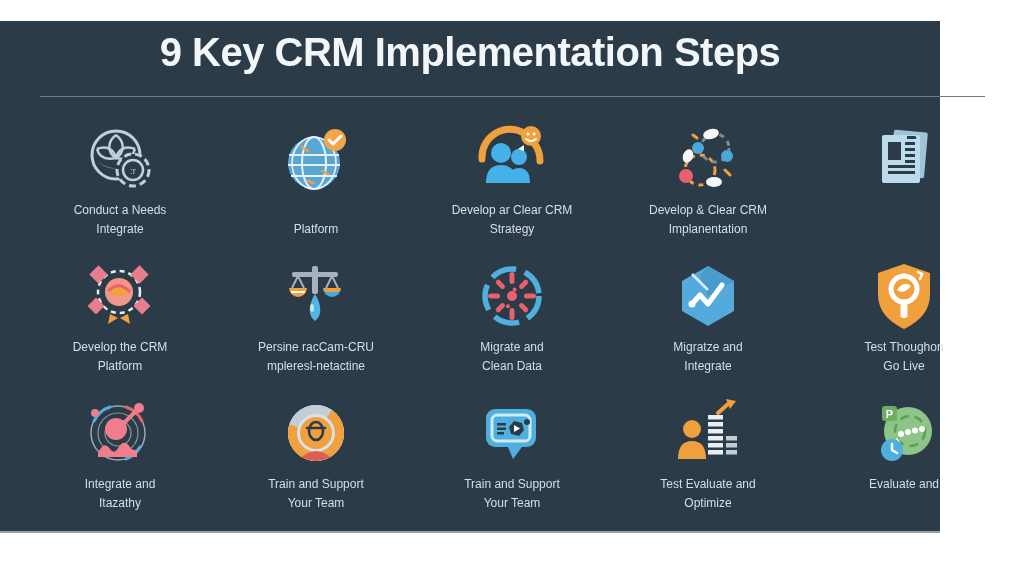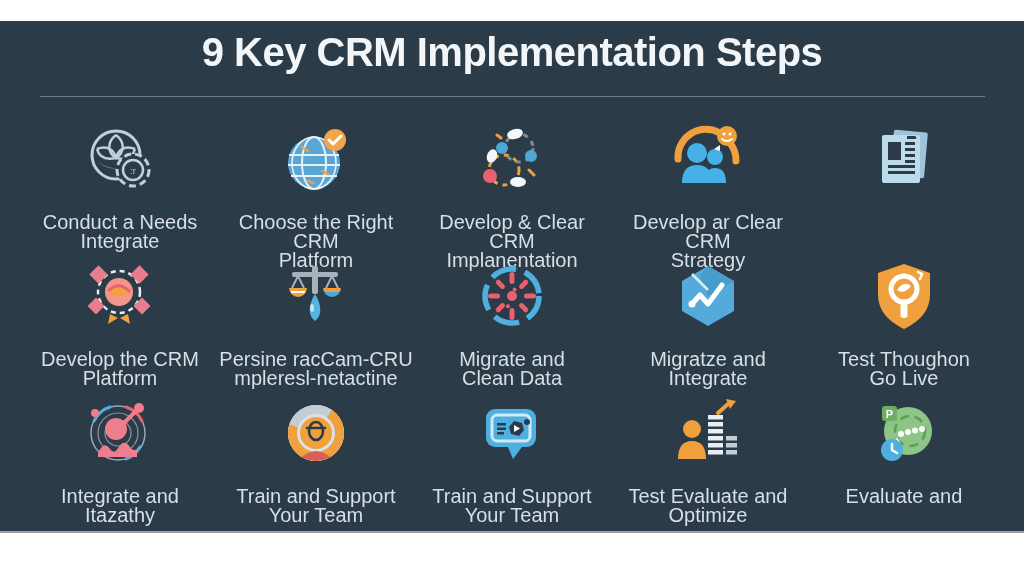--- a/index.html
+++ b/index.html
@@ -4,21 +4,21 @@
 <style>
   * { margin:0; padding:0; box-sizing:border-box; }
   html,body { width:1024px; height:573px; }
   body {
     font-family:"Liberation Sans", sans-serif;
     background:#ffffff;
     position:relative;
     overflow:hidden;
   }
   .panel {
-    position:absolute; left:0; top:21px; width:1024px; height:512px;
+    position:absolute; left:0; top:21px; width:940px; height:512px;
     background:#2c3b48;
     border-bottom:2px solid #97a2ac;
     padding-left:12px;
   }
   .title {
     position:absolute; left:0; top:9px; width:100%;
     text-align:center;
     font-size:40px; font-weight:bold; letter-spacing:-0.5px;
     color:#f3f6f8;
   }
@@ -35,22 +35,22 @@
   .cell {
     display:flex; flex-direction:column; align-items:center;
     text-align:center;
   }
   .icon-box {
     width:80px; height:80px;
     display:flex; align-items:center; justify-content:center;
     flex:0 0 auto;
   }
   .label {
-    margin-top:12px;
-    font-size:20px; line-height:19px;
+    margin-top:0;
+    font-size:12px; line-height:19px;
     color:#d8dfe6;
   }
 </style>
 </head>
 <body>
 
 <div class="panel">
   <div class="title">9 Key CRM Implementation Steps</div>
   <div class="divider"></div>
 
@@ -83,42 +83,22 @@
           <ellipse cx="36" cy="40" rx="22" ry="26" fill="none" stroke="#e7f1f8" stroke-width="1.6"></ellipse>
           <line x1="11" y1="32" x2="61" y2="32" stroke="#e7f1f8" stroke-width="2"></line>
           <line x1="10" y1="42" x2="62" y2="42" stroke="#e7f1f8" stroke-width="2"></line>
           <line x1="13" y1="53" x2="59" y2="53" stroke="#e7f1f8" stroke-width="2"></line>
           <path d="M24 24 l6 4 M44 48 l6 3 M30 58 l5 2" stroke="#f0a03c" stroke-width="2.5" stroke-linecap="round"></path>
           <circle cx="57" cy="17" r="11" fill="#f2a44a"></circle>
           <path d="M51 17 l4 4 l8 -8" fill="none" stroke="#ffffff" stroke-width="3" stroke-linecap="round" stroke-linejoin="round"></path>
         </svg>
       </div>
       <div class="label">
-        <span>Choose the Right CRM</span><br>
+        <br>
         <span>Platform</span>
-      </div>
-    </div>
-
-    <div class="cell">
-      <div class="icon-box">
-        <svg width="76" height="76" viewBox="0 0 76 76">
-          <circle cx="30" cy="47" r="15" fill="none" stroke="#f0a03c" stroke-width="3" stroke-dasharray="5 5"></circle>
-          <circle cx="45" cy="25" r="14" fill="none" stroke="#7f8c98" stroke-width="3" stroke-dasharray="5 5"></circle>
-          <ellipse cx="41" cy="11" rx="8" ry="5" fill="#f5f8fa" transform="rotate(-15 41 11)"></ellipse>
-          <circle cx="28" cy="25" r="6" fill="#4da7d8"></circle>
-          <circle cx="57" cy="33" r="6" fill="#4da7d8"></circle>
-          <ellipse cx="18" cy="33" rx="5" ry="7" fill="#f5f8fa" transform="rotate(20 18 33)"></ellipse>
-          <circle cx="16" cy="53" r="7" fill="#e9606e"></circle>
-          <ellipse cx="44" cy="59" rx="8" ry="5" fill="#f5f8fa"></ellipse>
-          <path d="M55 47 l5 5 M23 12 l4 3" stroke="#f0a03c" stroke-width="3" stroke-linecap="round"></path>
-        </svg>
-      </div>
-      <div class="label">
-        <span>Develop &amp; Clear CRM</span><br>
-        <span>Implanentation</span>
       </div>
     </div>
 
     <div class="cell">
       <div class="icon-box">
         <svg width="76" height="76" viewBox="0 0 76 76">
           <path d="M8 36 A28 28 0 0 1 50 10" fill="none" stroke="#f0a03c" stroke-width="7" stroke-linecap="round"></path>
           <path d="M60 20 A28 28 0 0 1 66 38" fill="none" stroke="#f0a03c" stroke-width="7" stroke-linecap="round"></path>
           <circle cx="57" cy="13" r="10" fill="#f0a03c"></circle>
           <circle cx="54" cy="11" r="1.5" fill="#ffffff"></circle>
@@ -127,20 +107,40 @@
           <circle cx="45" cy="34" r="8" fill="#45b1e8"></circle>
           <path d="M34 60 q0 -15 11 -15 q11 0 11 15 z" fill="#45b1e8"></path>
           <circle cx="27" cy="30" r="10" fill="#45b1e8"></circle>
           <path d="M12 60 q0 -18 15 -18 q15 0 15 18 z" fill="#45b1e8"></path>
           <path d="M44 26 l6 -4 l0 6 z" fill="#f5f8fa"></path>
         </svg>
       </div>
       <div class="label">
         <span>Develop ar Clear CRM</span><br>
         <span>Strategy</span>
+      </div>
+    </div>
+
+    <div class="cell">
+      <div class="icon-box">
+        <svg width="76" height="76" viewBox="0 0 76 76">
+          <circle cx="30" cy="47" r="15" fill="none" stroke="#f0a03c" stroke-width="3" stroke-dasharray="5 5"></circle>
+          <circle cx="45" cy="25" r="14" fill="none" stroke="#7f8c98" stroke-width="3" stroke-dasharray="5 5"></circle>
+          <ellipse cx="41" cy="11" rx="8" ry="5" fill="#f5f8fa" transform="rotate(-15 41 11)"></ellipse>
+          <circle cx="28" cy="25" r="6" fill="#4da7d8"></circle>
+          <circle cx="57" cy="33" r="6" fill="#4da7d8"></circle>
+          <ellipse cx="18" cy="33" rx="5" ry="7" fill="#f5f8fa" transform="rotate(20 18 33)"></ellipse>
+          <circle cx="16" cy="53" r="7" fill="#e9606e"></circle>
+          <ellipse cx="44" cy="59" rx="8" ry="5" fill="#f5f8fa"></ellipse>
+          <path d="M55 47 l5 5 M23 12 l4 3" stroke="#f0a03c" stroke-width="3" stroke-linecap="round"></path>
+        </svg>
+      </div>
+      <div class="label">
+        <span>Develop &amp; Clear CRM</span><br>
+        <span>Implanentation</span>
       </div>
     </div>
 
     <div class="cell">
       <div class="icon-box">
         <svg width="76" height="76" viewBox="0 0 76 76">
           <rect x="26" y="8" width="34" height="46" rx="2" fill="#9fc3d9" transform="rotate(5 43 31)"></rect>
           <rect x="16" y="12" width="38" height="48" rx="2" fill="#bcdcec"></rect>
           <rect x="22" y="19" width="13" height="18" fill="#2c3b48"></rect>
           <rect x="39" y="19" width="10" height="3" fill="#2c3b48"></rect>

